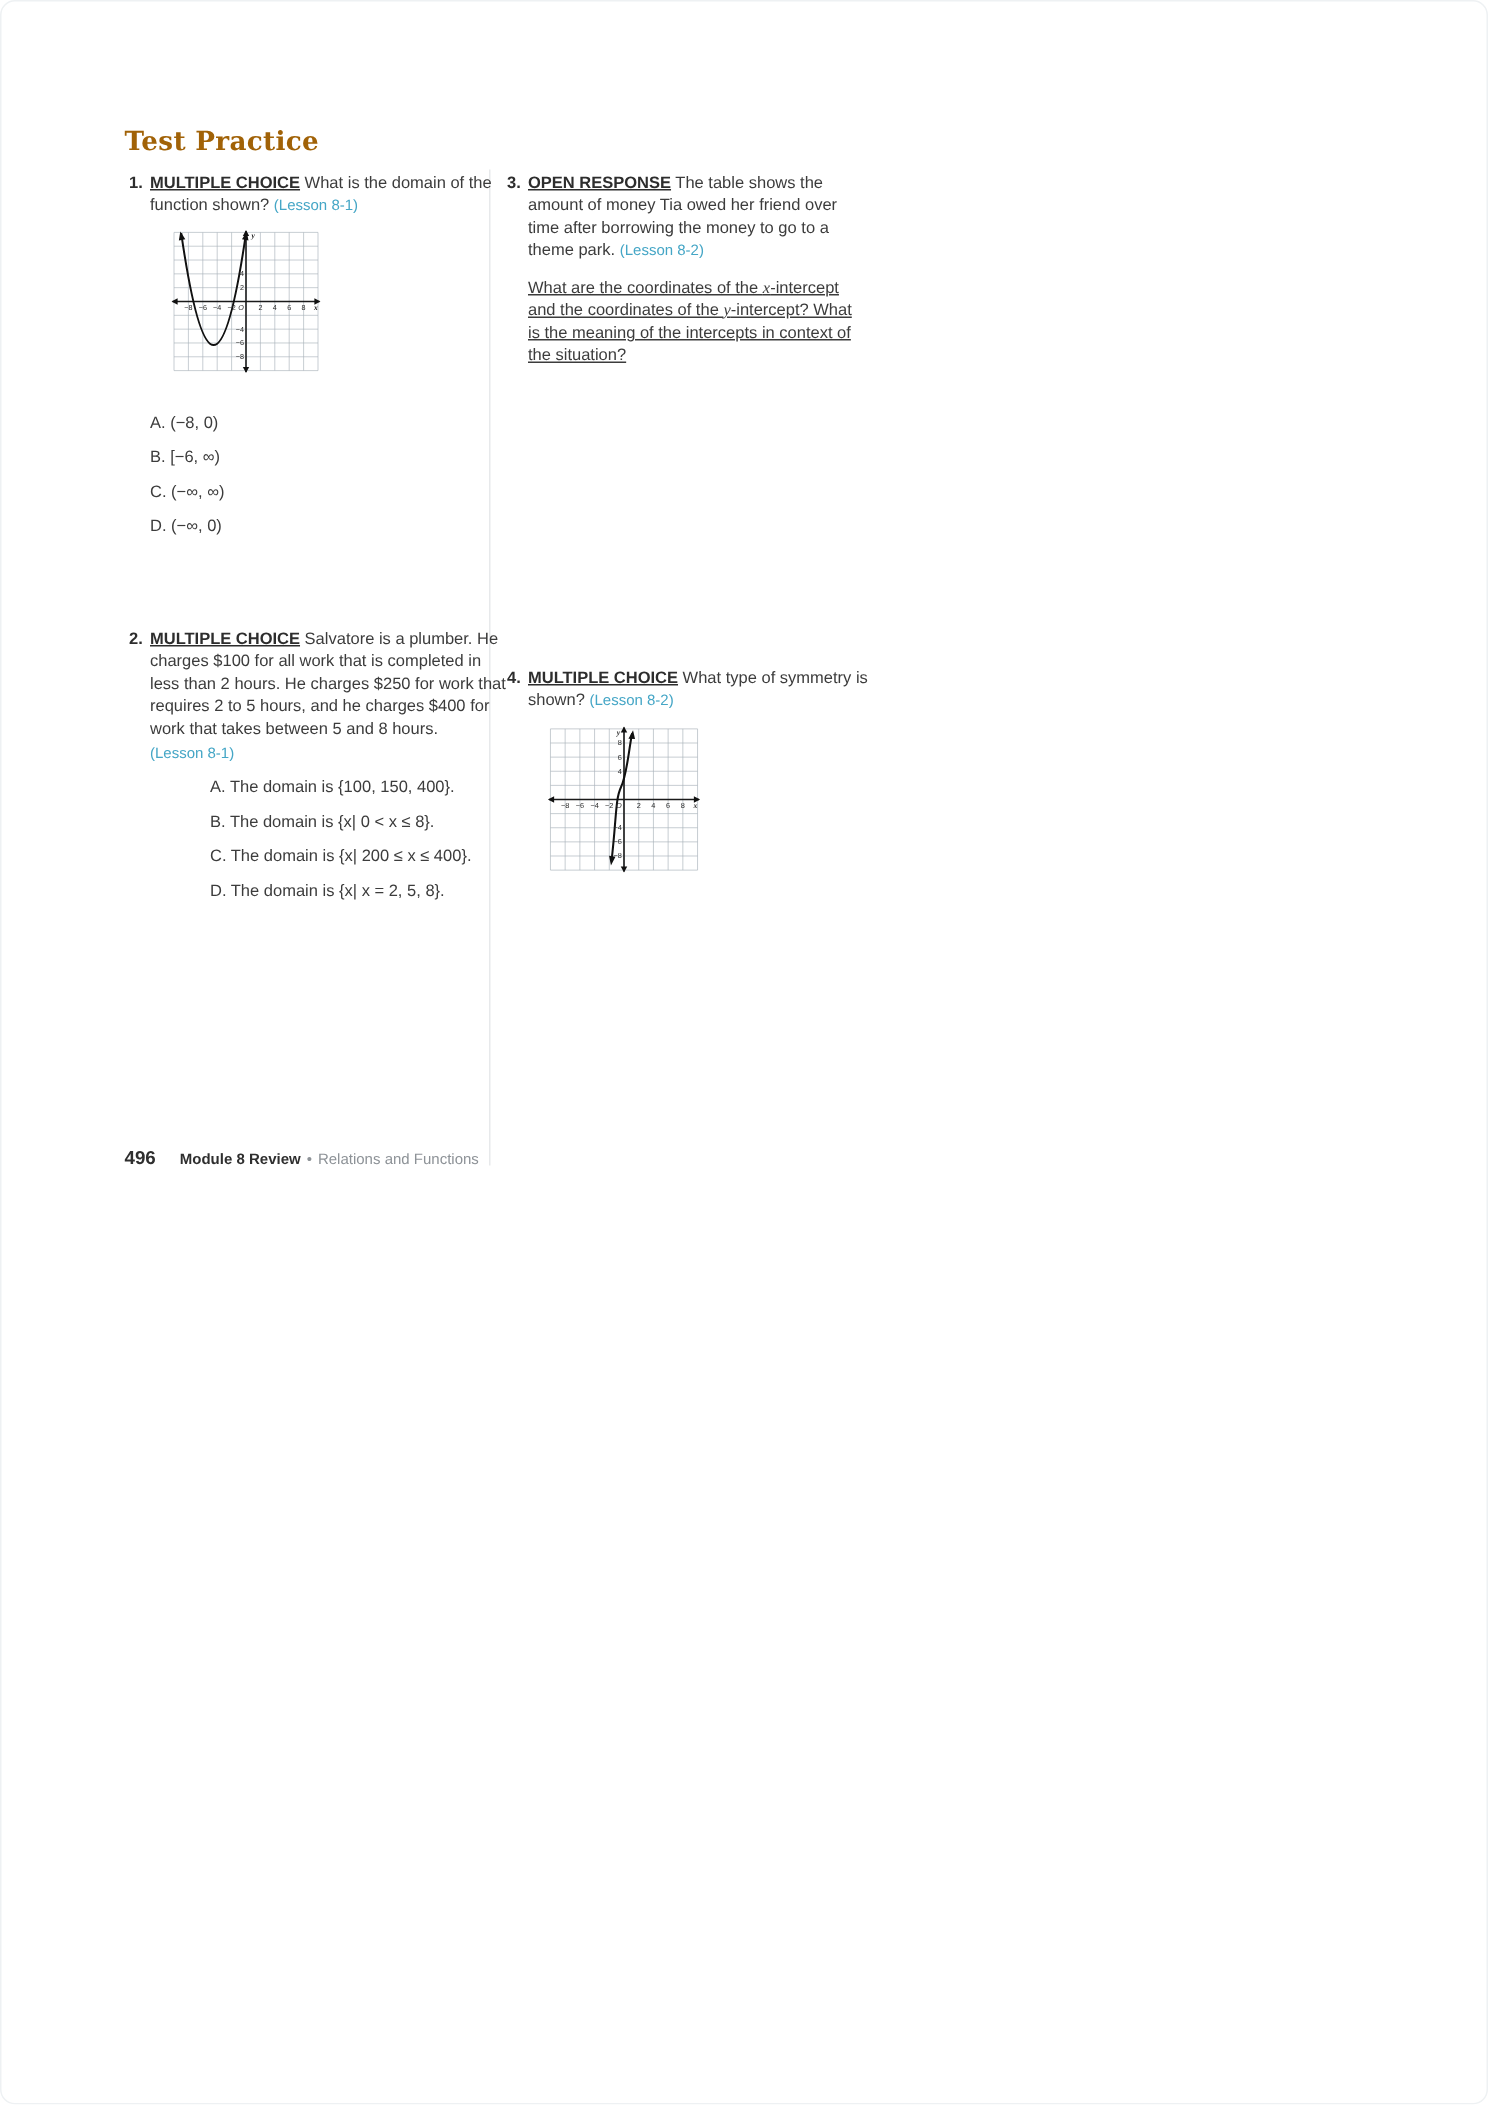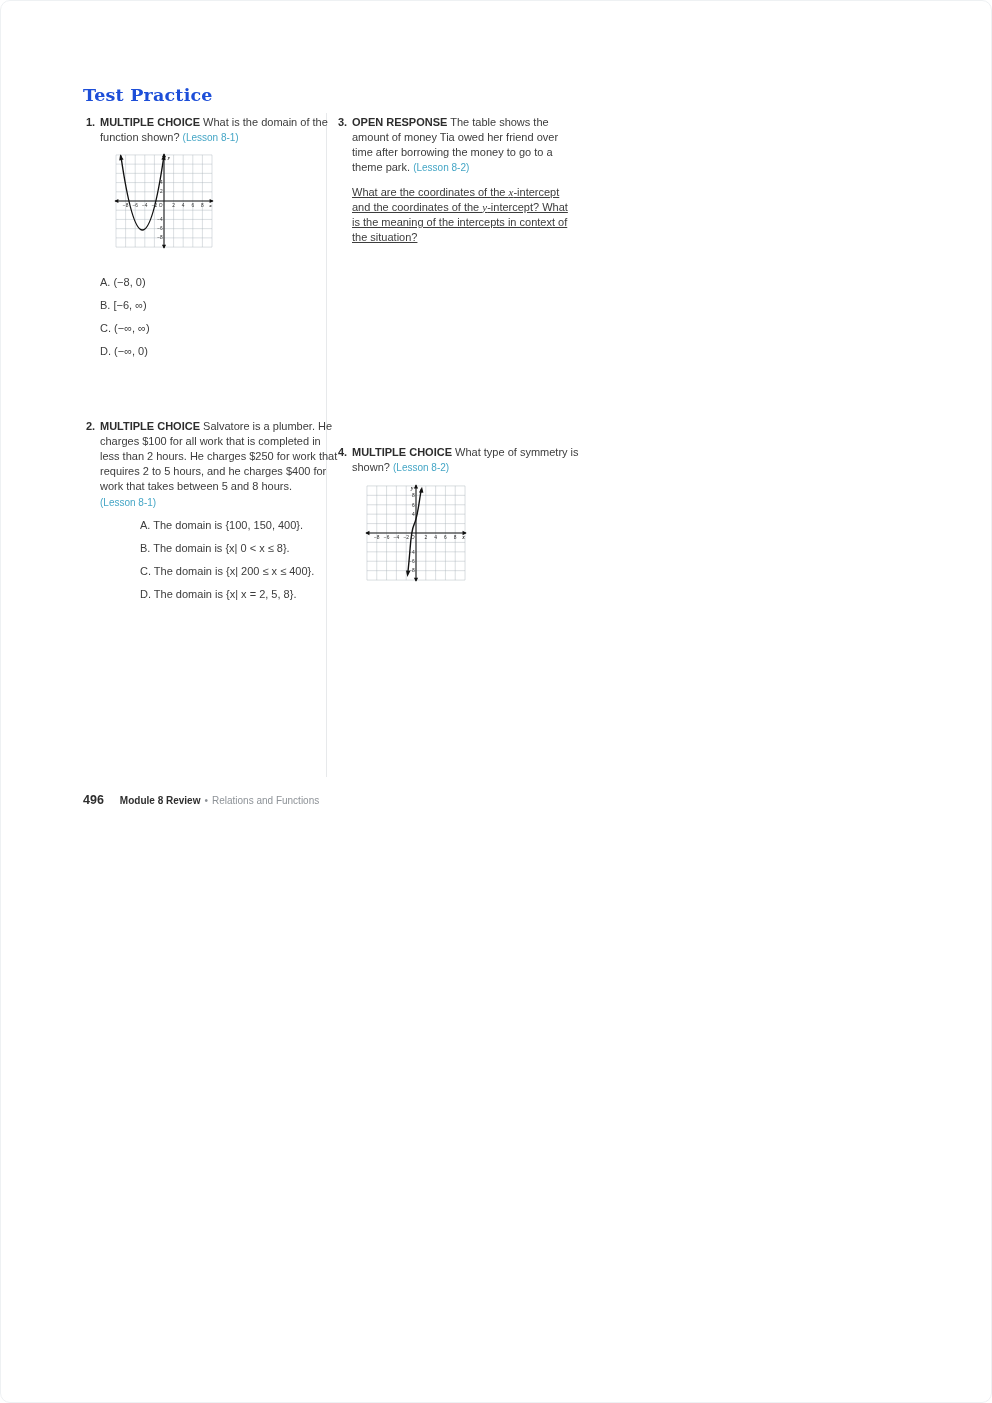--- a/index.html
+++ b/index.html
@@ -5,29 +5,29 @@
   html,body { margin:0; padding:0; background:#ffffff; }
   .page {
     position:relative; width:992px; height:1403px; background:#fff;
     font-family:"Liberation Sans", sans-serif; color:#3c3c3c;
     border:1px solid #eef1f3; border-radius:10px; box-sizing:border-box;
     overflow:hidden;
   }
   .title {
     position:absolute; left:82px; top:84px;
     font-family:"DejaVu Serif", serif; font-weight:700;
-    font-size:17.5px; color:#1d4ed8; letter-spacing:0.2px;
+    font-size:17.5px; color:#a16207; letter-spacing:0.2px;
   }
   .divider { position:absolute; left:325px; top:112px; width:1px; height:664px; background:#e7e9eb; }
 
   .q { position:absolute; font-size:11px; line-height:15px; color:#3c3c3c; }
   .qhead { display:flex; }
   .qnum { font-weight:700; color:#2d2d2d; width:14px; flex:none; }
   .qbody { flex:1; }
-  .type { font-weight:700; color:#2d2d2d; }
+  .type { font-weight:700; color:#2d2d2d;text-decoration:underline; }
   .lesson { color:#45a6c6; font-size:10px; }
   .para2 { margin-top:9px; }
   .lessonline { margin-top:1px; }
   .choices { margin-top:26px; }
   .choices.tight { margin-top:8px;margin-left:40px; }
   .choices.after-graph { margin-top:23px; }
   .choice { margin-top:8px; min-height:15px; }
   .choice:first-child { margin-top:0; }
 
   .graph { margin:8px 0 0 13px; }
@@ -39,21 +39,21 @@
   .ticklabel { font-size:5px; fill:#2a2a2a; font-family:"Liberation Sans", sans-serif; }
   .axislabel { font-size:5.2px; fill:#1a1a1a; font-style:italic; font-weight:700; font-family:"Liberation Serif", serif; }
 
   table.owed { border-collapse:collapse; margin:9px 0 0 2px; font-size:10.5px; }
   table.owed th, table.owed td { border:1.5px solid #221e1f; height:16px; }
   table.owed th { background:#221e1f; color:#fff; font-weight:700; text-align:left; padding:1px 6px; width:50px; }
   table.owed td { width:22px; text-align:center; padding:1px 2px; color:#2d2d2d; }
   .qtext { margin:10px 0 0 0;text-decoration:underline; }
   .qtext i { font-family:"Liberation Serif", serif; }
 
-  .footer { position:absolute; left:82px; top:792px; font-size:10px; color:#8d9297; }
+  .footer { position:absolute; left:82px; top:764px; font-size:10px; color:#8d9297; }
   .footer .pg { font-weight:700; font-size:12.5px; color:#2f2f2f; margin-right:16px; }
   .footer .sect { font-weight:700; font-size:10px; color:#2f2f2f; }
   .footer .sep { margin:0 4px; }
 </style>
 </head>
 <body>
 
 <div class="page">
 
   <div class="title">Test Practice</div>

